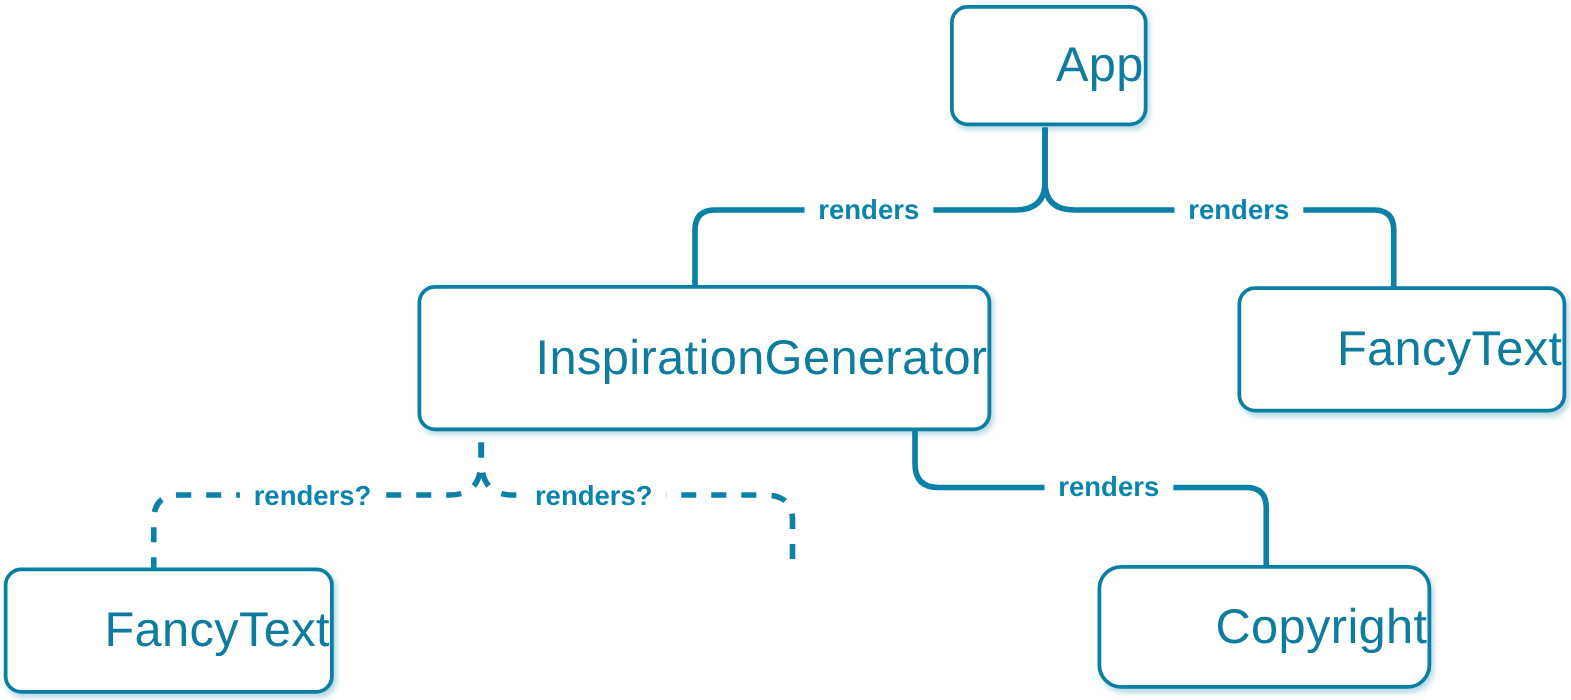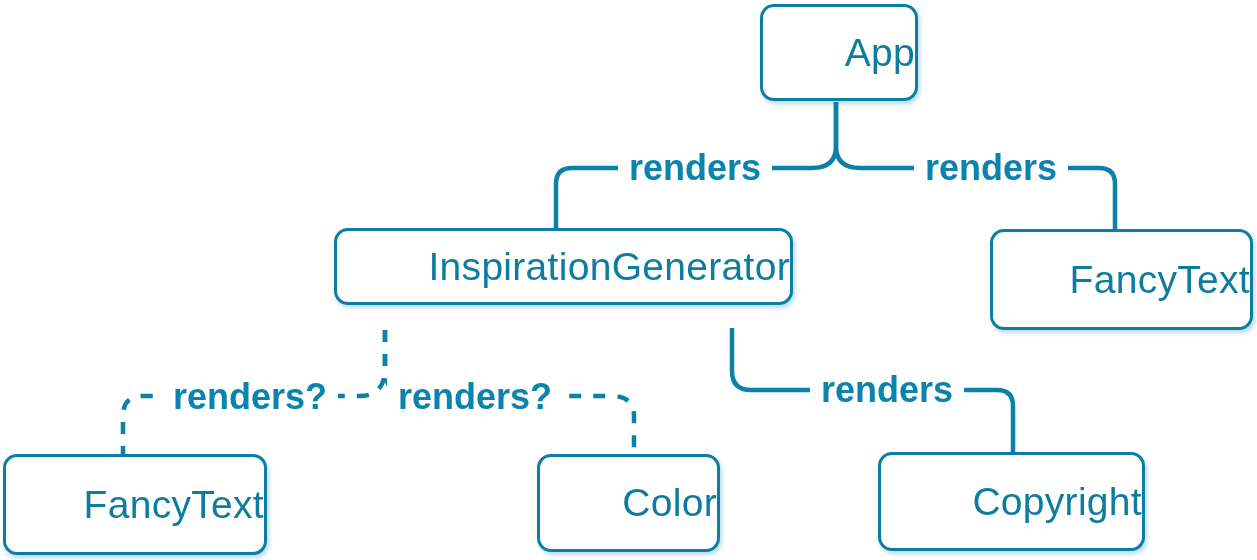--- a/index.html
+++ b/index.html
@@ -43,32 +43,32 @@
     letter-spacing: 0.3px;
     box-shadow: 2px 3px 4px rgba(8, 126, 164, 0.28);
     z-index: 2;
   }
   .edge-label {
     position: absolute;
     transform: translate(-50%, -50%);
     background: #ffffff;
     padding: 1px 11px;
     color: #0a84ad;
-    font-size: 36px;
+    font-size: 22px;
     font-weight: 700;
     white-space: nowrap;
     z-index: 3;
   }
   
   .n-app        { left: 760px; top: 4px;   width: 158px; height: 97px;  }
-  .n-ig         { left: 334px; top: 228px; width: 459px; height: 77px; }
+  .n-ig         { left: 334px; top: 228px; width: 459px; height: 117px; }
   .n-ft-top     { left: 990px; top: 229px; width: 263px; height: 101px; }
   .n-ft-bottom  { left: 3px;   top: 454px; width: 264px; height: 101px; }
   .n-color      { left: 537px; top: 454px; width: 183px; height: 98px;  }
-  .n-copyright  { left: 878px; top: 452px; width: 267px; height: 99px;  }
+  .n-copyright  { left: 878px; top: 452px; width: 267px; height: 99px; border-radius: 19px;  }
   
   .l-renders-0  { left: 695px; top: 168px; }
   .l-renders-1  { left: 991px; top: 168px; }
   .l-renders-2  { left: 250px; top: 397px; }
   .l-renders-3  { left: 475px; top: 397px; }
   .l-renders-4  { left: 887px; top: 390px; }
 </style>
 </head>
 <body>
 
@@ -96,23 +96,20 @@
   </div>
 
   <div class="node n-ft-top">
     <span>FancyText</span>
   </div>
 
   <div class="node n-ft-bottom">
     <span>FancyText</span>
   </div>
 
-  <div class="node n-color">
-    <span>Color</span>
-  </div>
 
   <div class="node n-copyright">
     <span>Copyright</span>
   </div>
 
   <span class="edge-label l-renders-0">renders</span>
   <span class="edge-label l-renders-1">renders</span>
   <span class="edge-label l-renders-2">renders?</span>
   <span class="edge-label l-renders-3">renders?</span>
   <span class="edge-label l-renders-4">renders</span>

